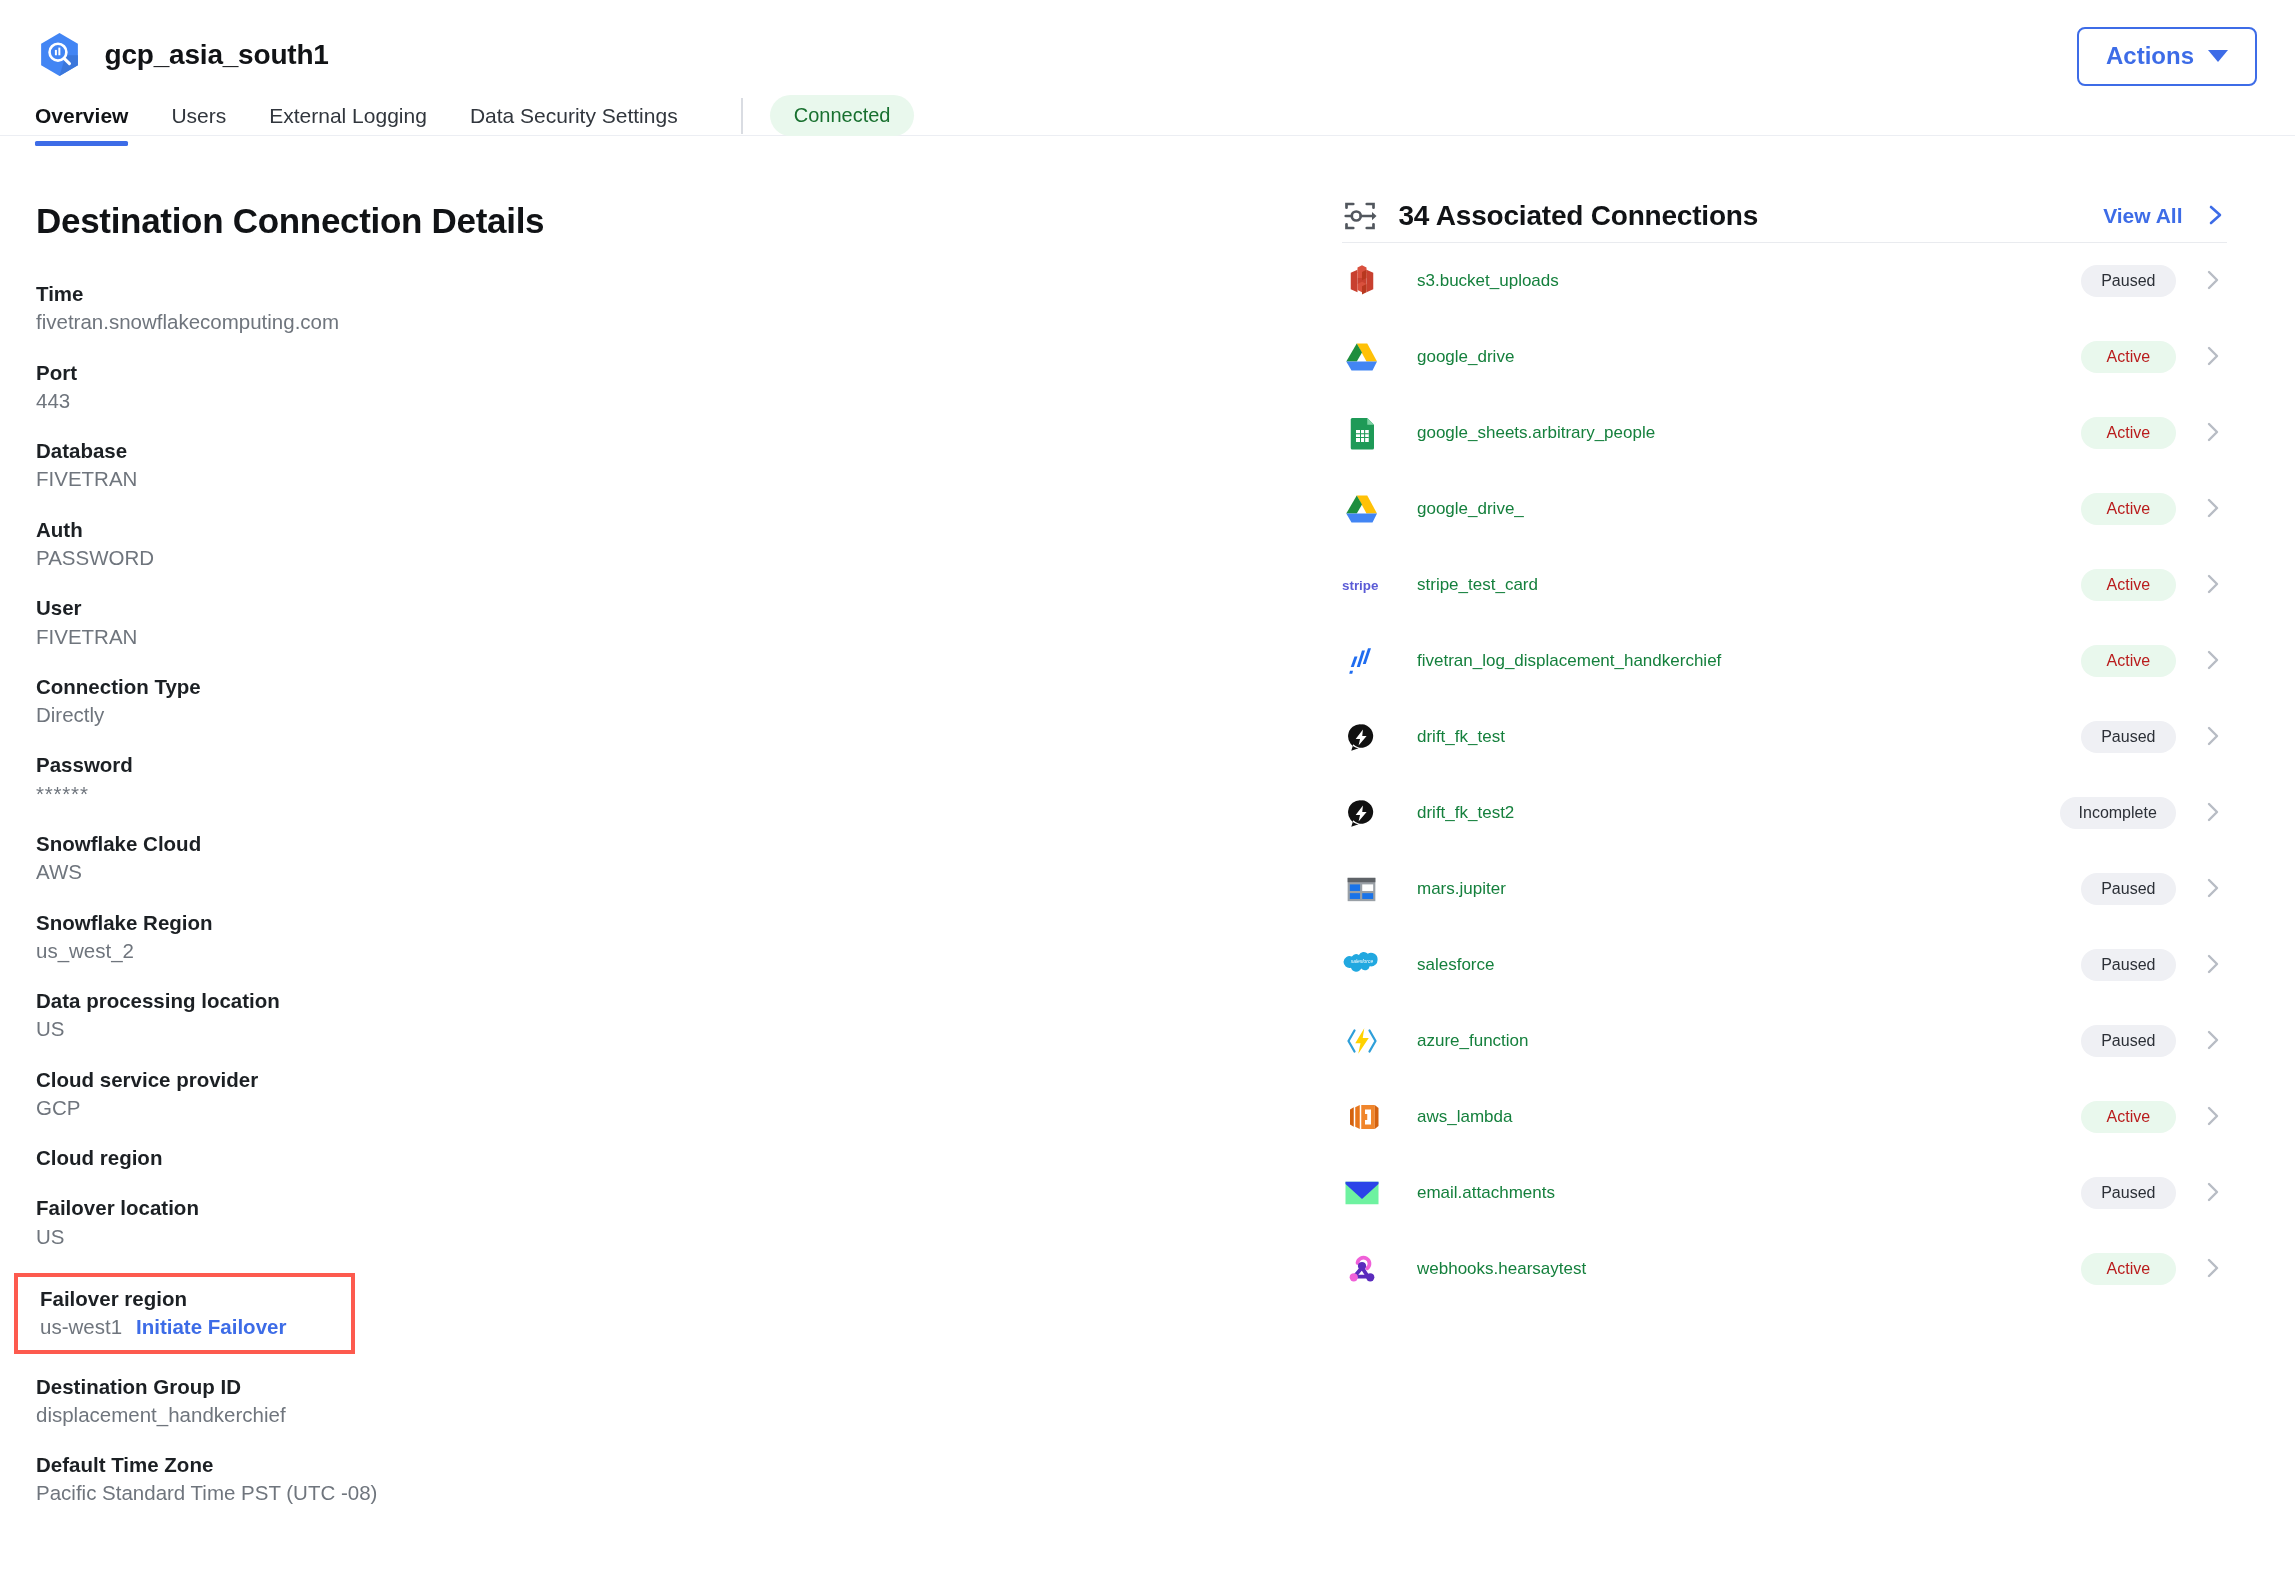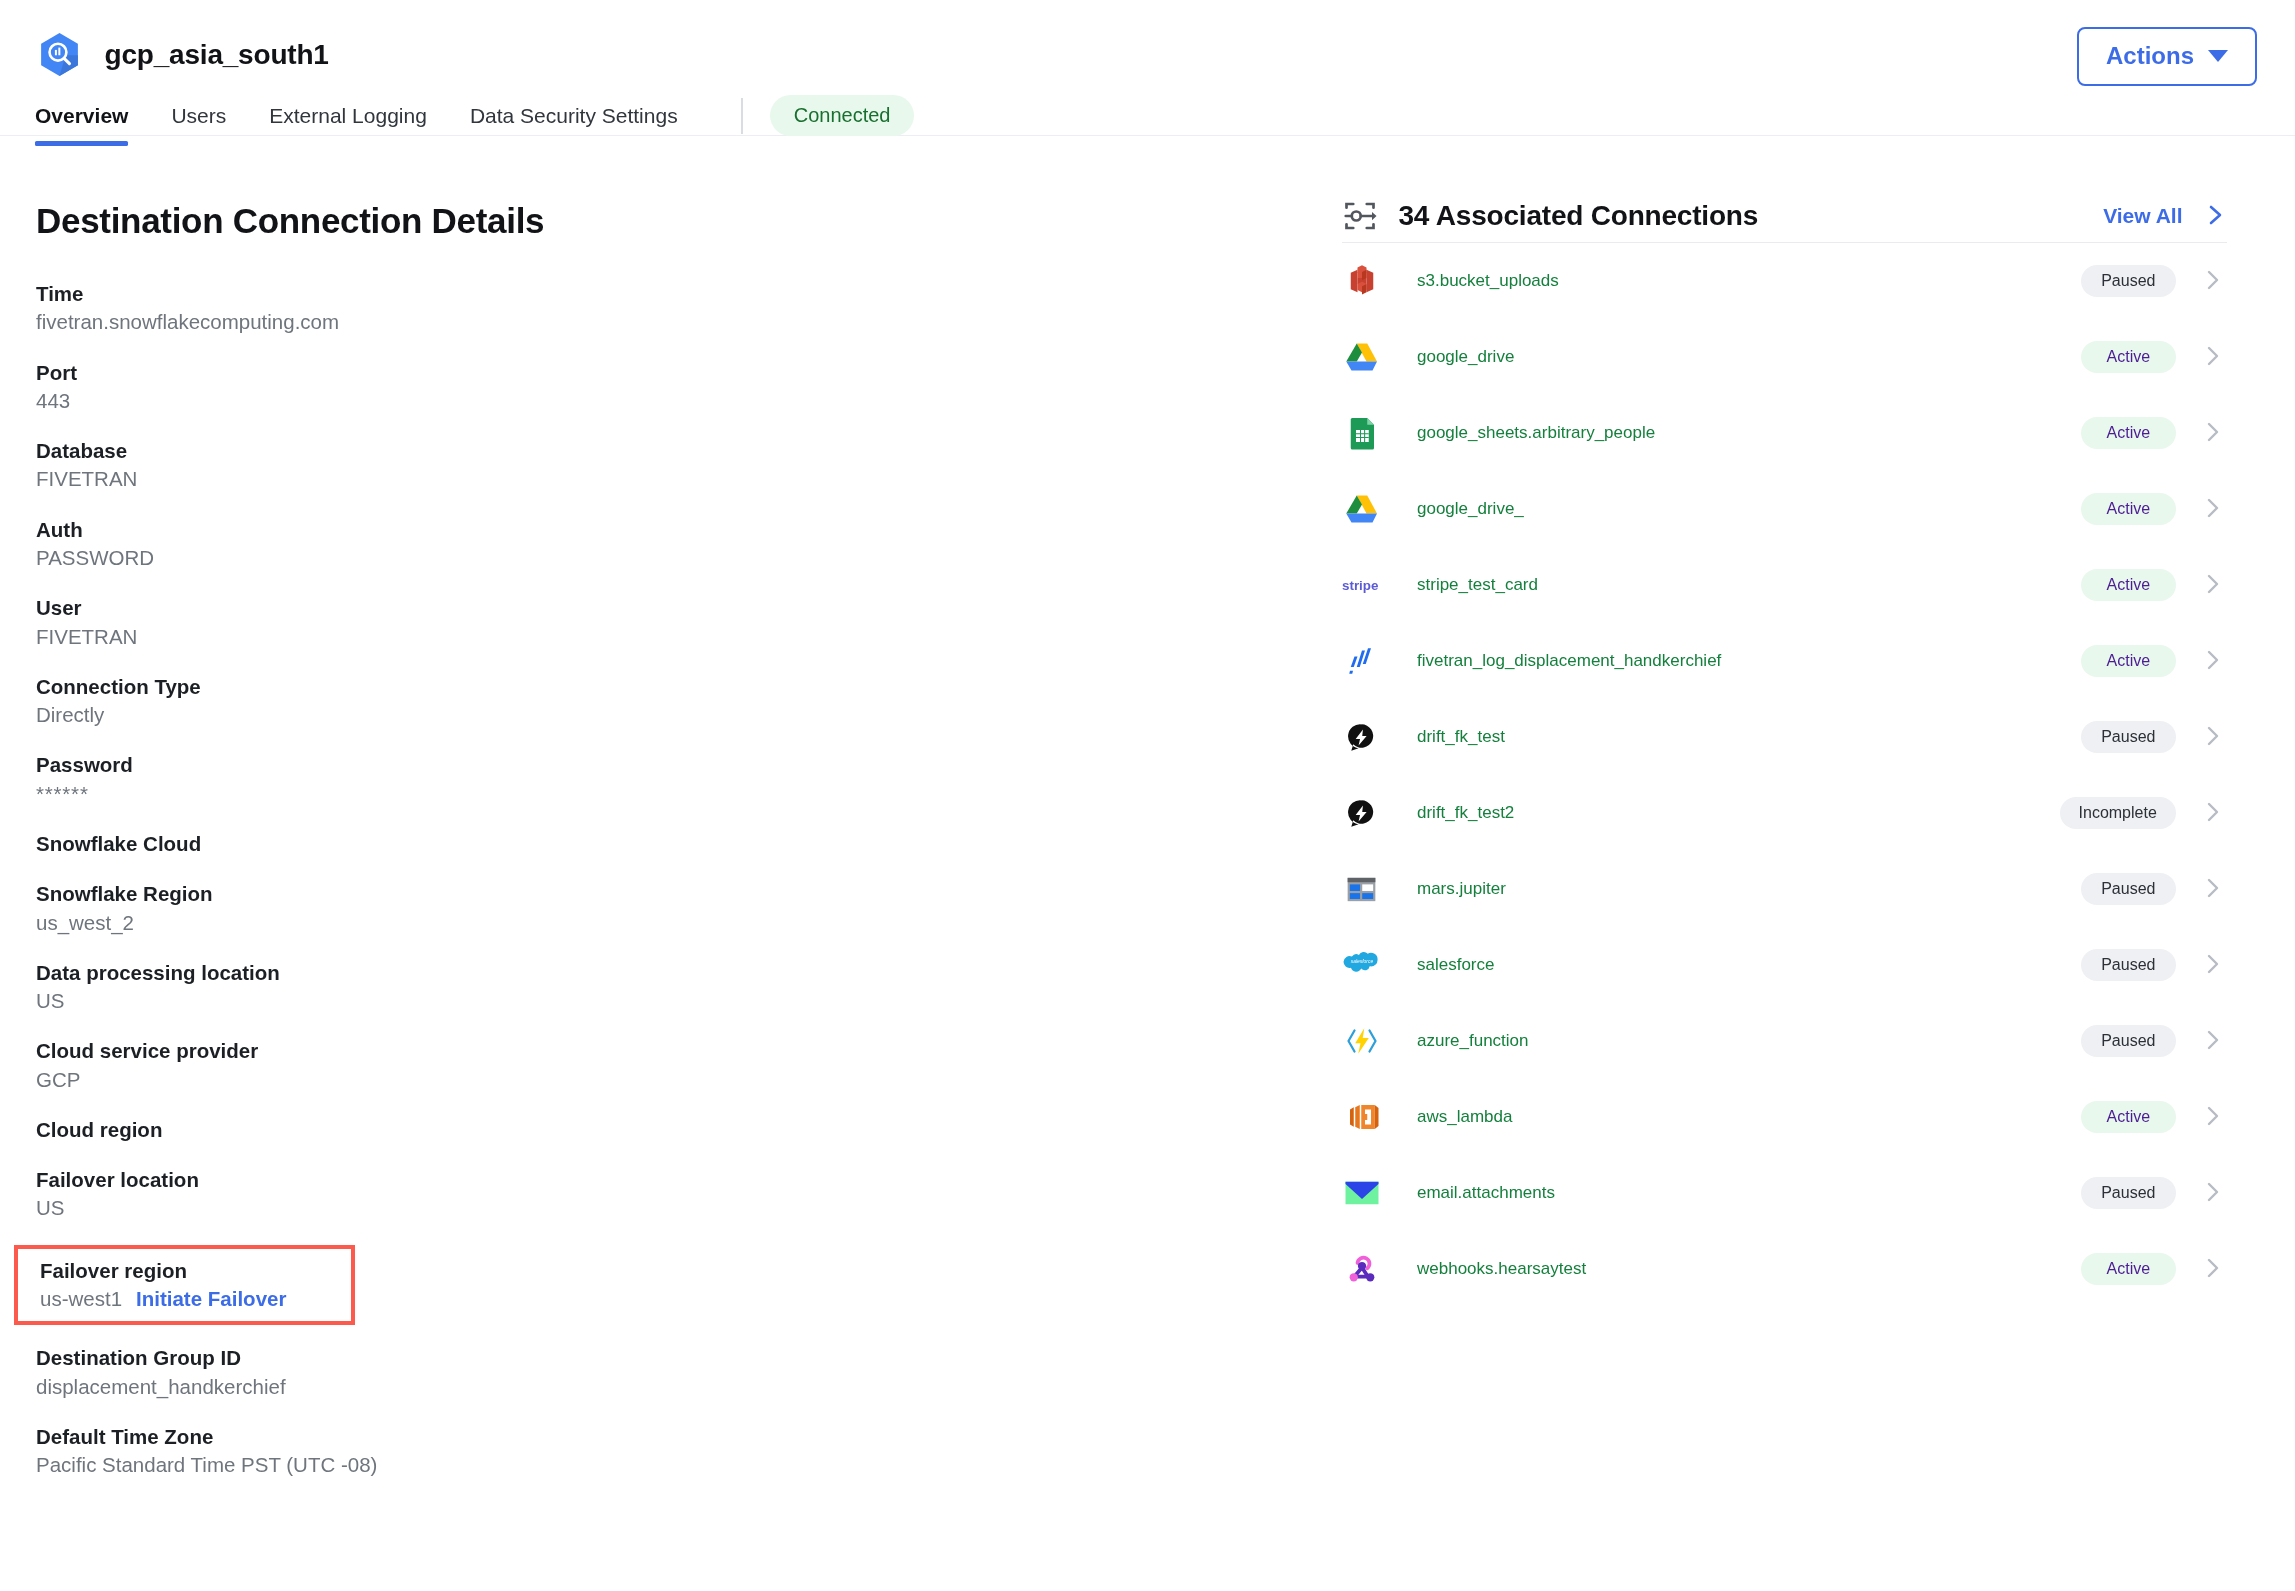--- a/index.html
+++ b/index.html
@@ -219,21 +219,21 @@
     display: flex;
     align-items: center;
     gap: 24px;
   }
   .badge {
     font-size: 16px;
     padding: 7px 19px;
     min-width: 95px;
     text-align: center;
   }
-  .badge-active   { background: #e9f8ed; color: #4c1d95; }
+  .badge-active   { background: #e9f8ed; color: #b91c1c; }
   .badge-paused   { background: #eff0f4; color: #2c3037; }
   .badge-incomplete { background: #eff0f4; color: #2c3037; }
 </style>
 </head>
 <body>
 
 <div class="app-header">
 
   <div class="title-row">
     <span class="dest-icon">
@@ -292,20 +292,21 @@
         <div class="field">
           <div class="field-label">Connection Type</div>
           <div class="field-value">Directly</div>
         </div>
         <div class="field">
           <div class="field-label">Password</div>
           <div class="field-value mask">******</div>
         </div>
         <div class="field">
           <div class="field-label">Snowflake Cloud</div>
+          <div class="field-value">AWS</div>
         </div>
         <div class="field">
           <div class="field-label">Snowflake Region</div>
           <div class="field-value">us_west_2</div>
         </div>
         <div class="field">
           <div class="field-label">Data processing location</div>
           <div class="field-value">US</div>
         </div>
         <div class="field">

